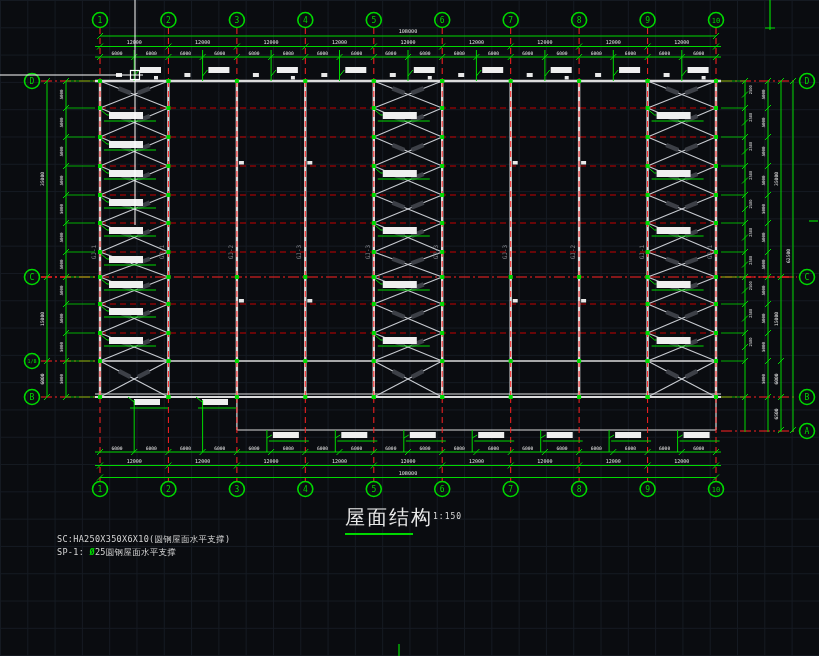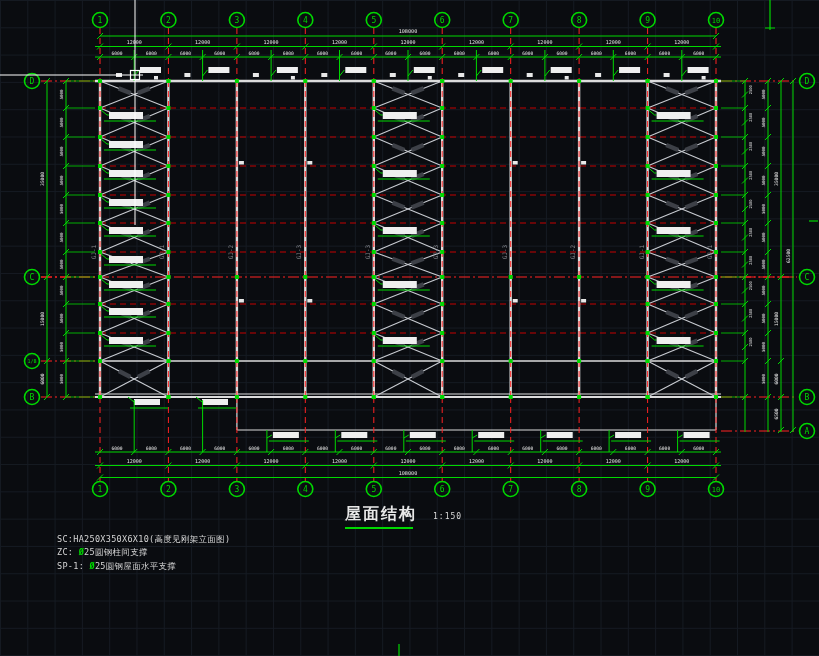--- a/index.html
+++ b/index.html
@@ -5,21 +5,21 @@
   html,body{margin:0;padding:0;background:#000;}
   #app{position:relative;width:819px;height:656px;overflow:hidden;
     background-color:#0a0c10;
     background-image:
       linear-gradient(to right,#151a22 1px,transparent 1px),
       linear-gradient(to bottom,#151a22 1px,transparent 1px);
     background-size:27.3px 27.3px;
     font-family:"DejaVu Sans",sans-serif;}
   #dwg{position:absolute;left:0;top:0;}
   .titleblock{position:absolute;left:345px;top:504px;color:#e8e8e8;}
-  .titleblock .t{font-size:16px;font-weight:bold;letter-spacing:2px;white-space:nowrap;}
+  .titleblock .t{font-size:20px;font-weight:normal;letter-spacing:2px;white-space:nowrap;}
   .titleblock .u{height:2px;background:#00d800;margin-top:2px;width:68px;}
   .titleblock .s{position:absolute;left:88px;top:8px;font-size:8px;color:#dcdcdc;
     font-family:"DejaVu Sans Mono",monospace;letter-spacing:1px;}
   .notes{position:absolute;left:57px;top:533px;font-family:"DejaVu Sans Mono",monospace;
     font-size:8.5px;line-height:13.4px;color:#d6d6d6;letter-spacing:0.3px;white-space:pre;}
   .notes .phi{color:#00d800;font-weight:bold;}
 </style>
 </head>
 <body>
 
@@ -830,14 +830,14 @@
         <rect x="130.5" y="70.5" width="9" height="9" fill="none" stroke="#ffffff" stroke-width="1.2"></rect>
       </g>
     </svg>
 
   <div class="titleblock">
     <div class="t">屋面结构</div>
     <div class="u"></div>
     <div class="s">1:150</div>
   </div>
 
-  <div class="notes" id="notes"><div><span>SC:HA250X350X6X10(高度见刚架立面图)</span></div><div><span>ZC: </span><span class="phi">Ø</span><span>25圆钢柱间支撑</span></div><div><span>SP-1: </span><span class="phi">Ø</span><span>25圆钢屋面水平支撑</span></div></div>
+  <div class="notes" id="notes"><div><span>SC:HA250X350X6X10(圆钢屋面水平支撑)</span></div><div><span>SP-1: </span><span class="phi">Ø</span><span>25圆钢屋面水平支撑</span></div></div>
 </div>
 
 </body></html>

